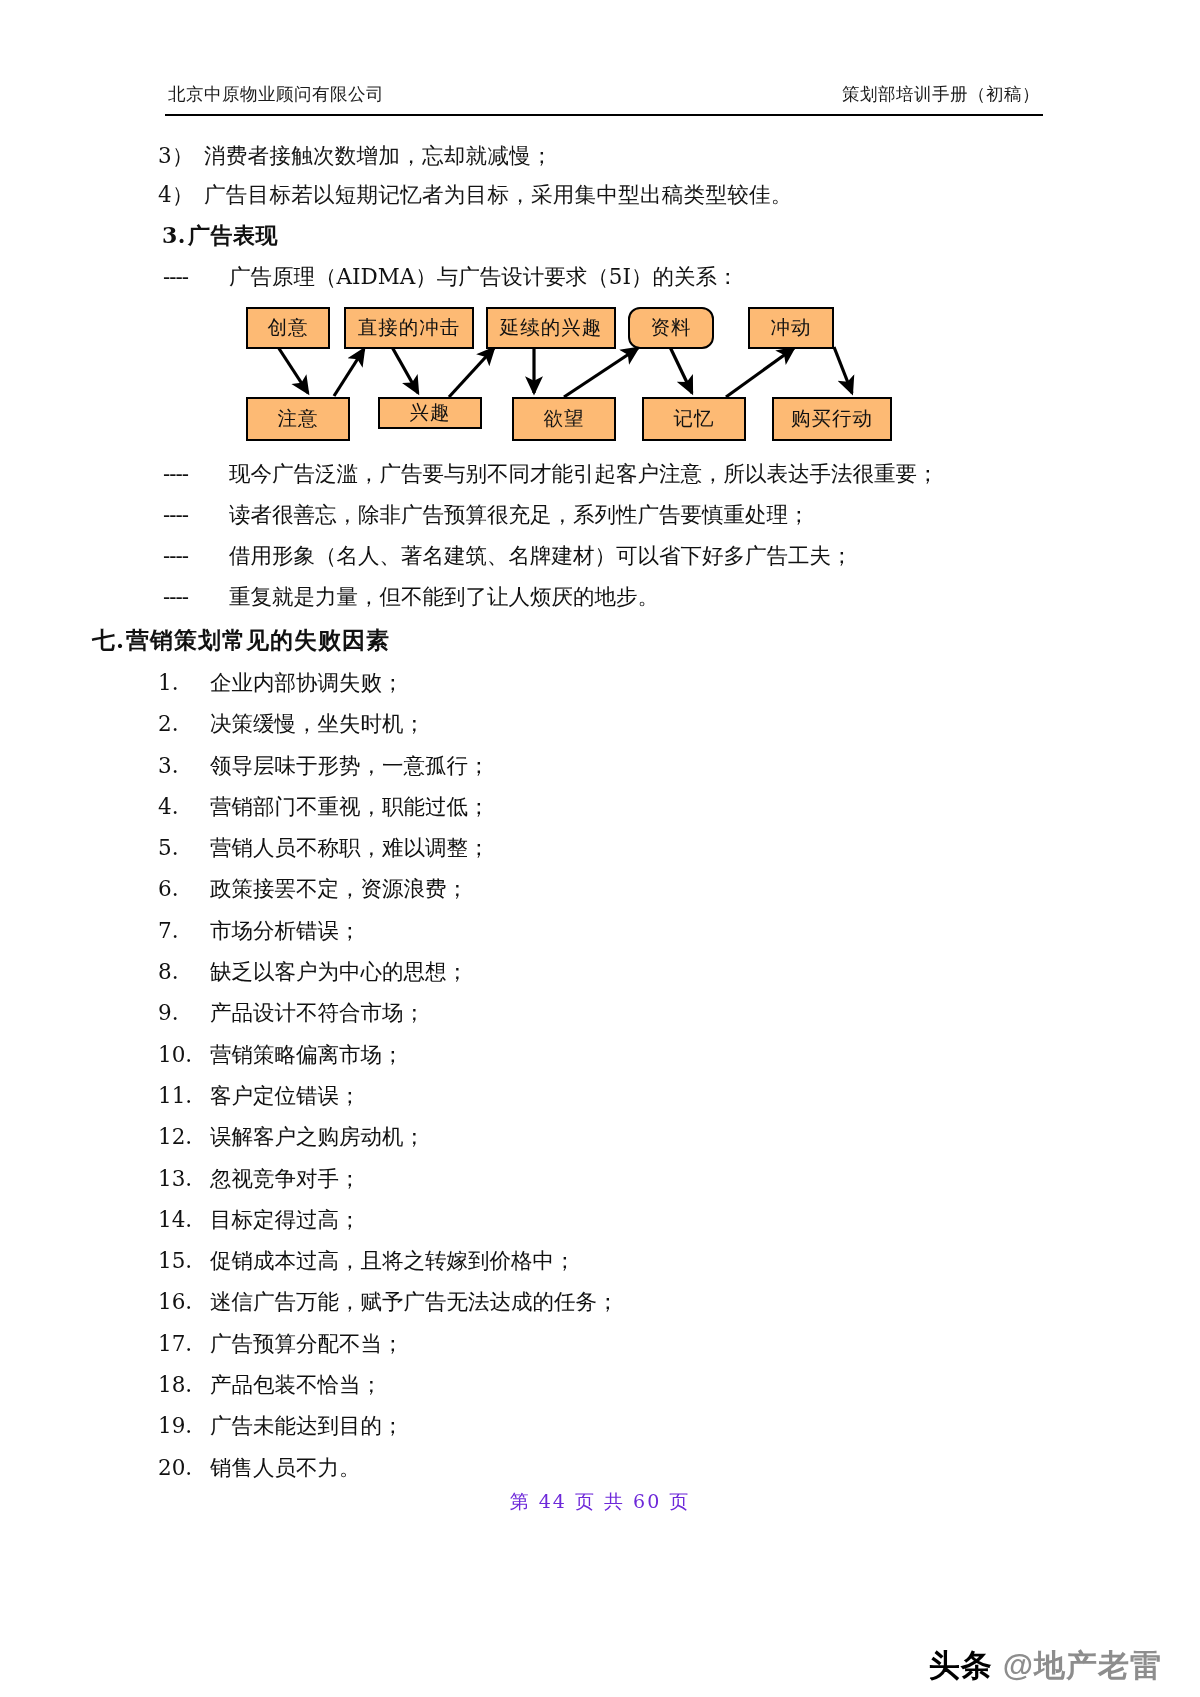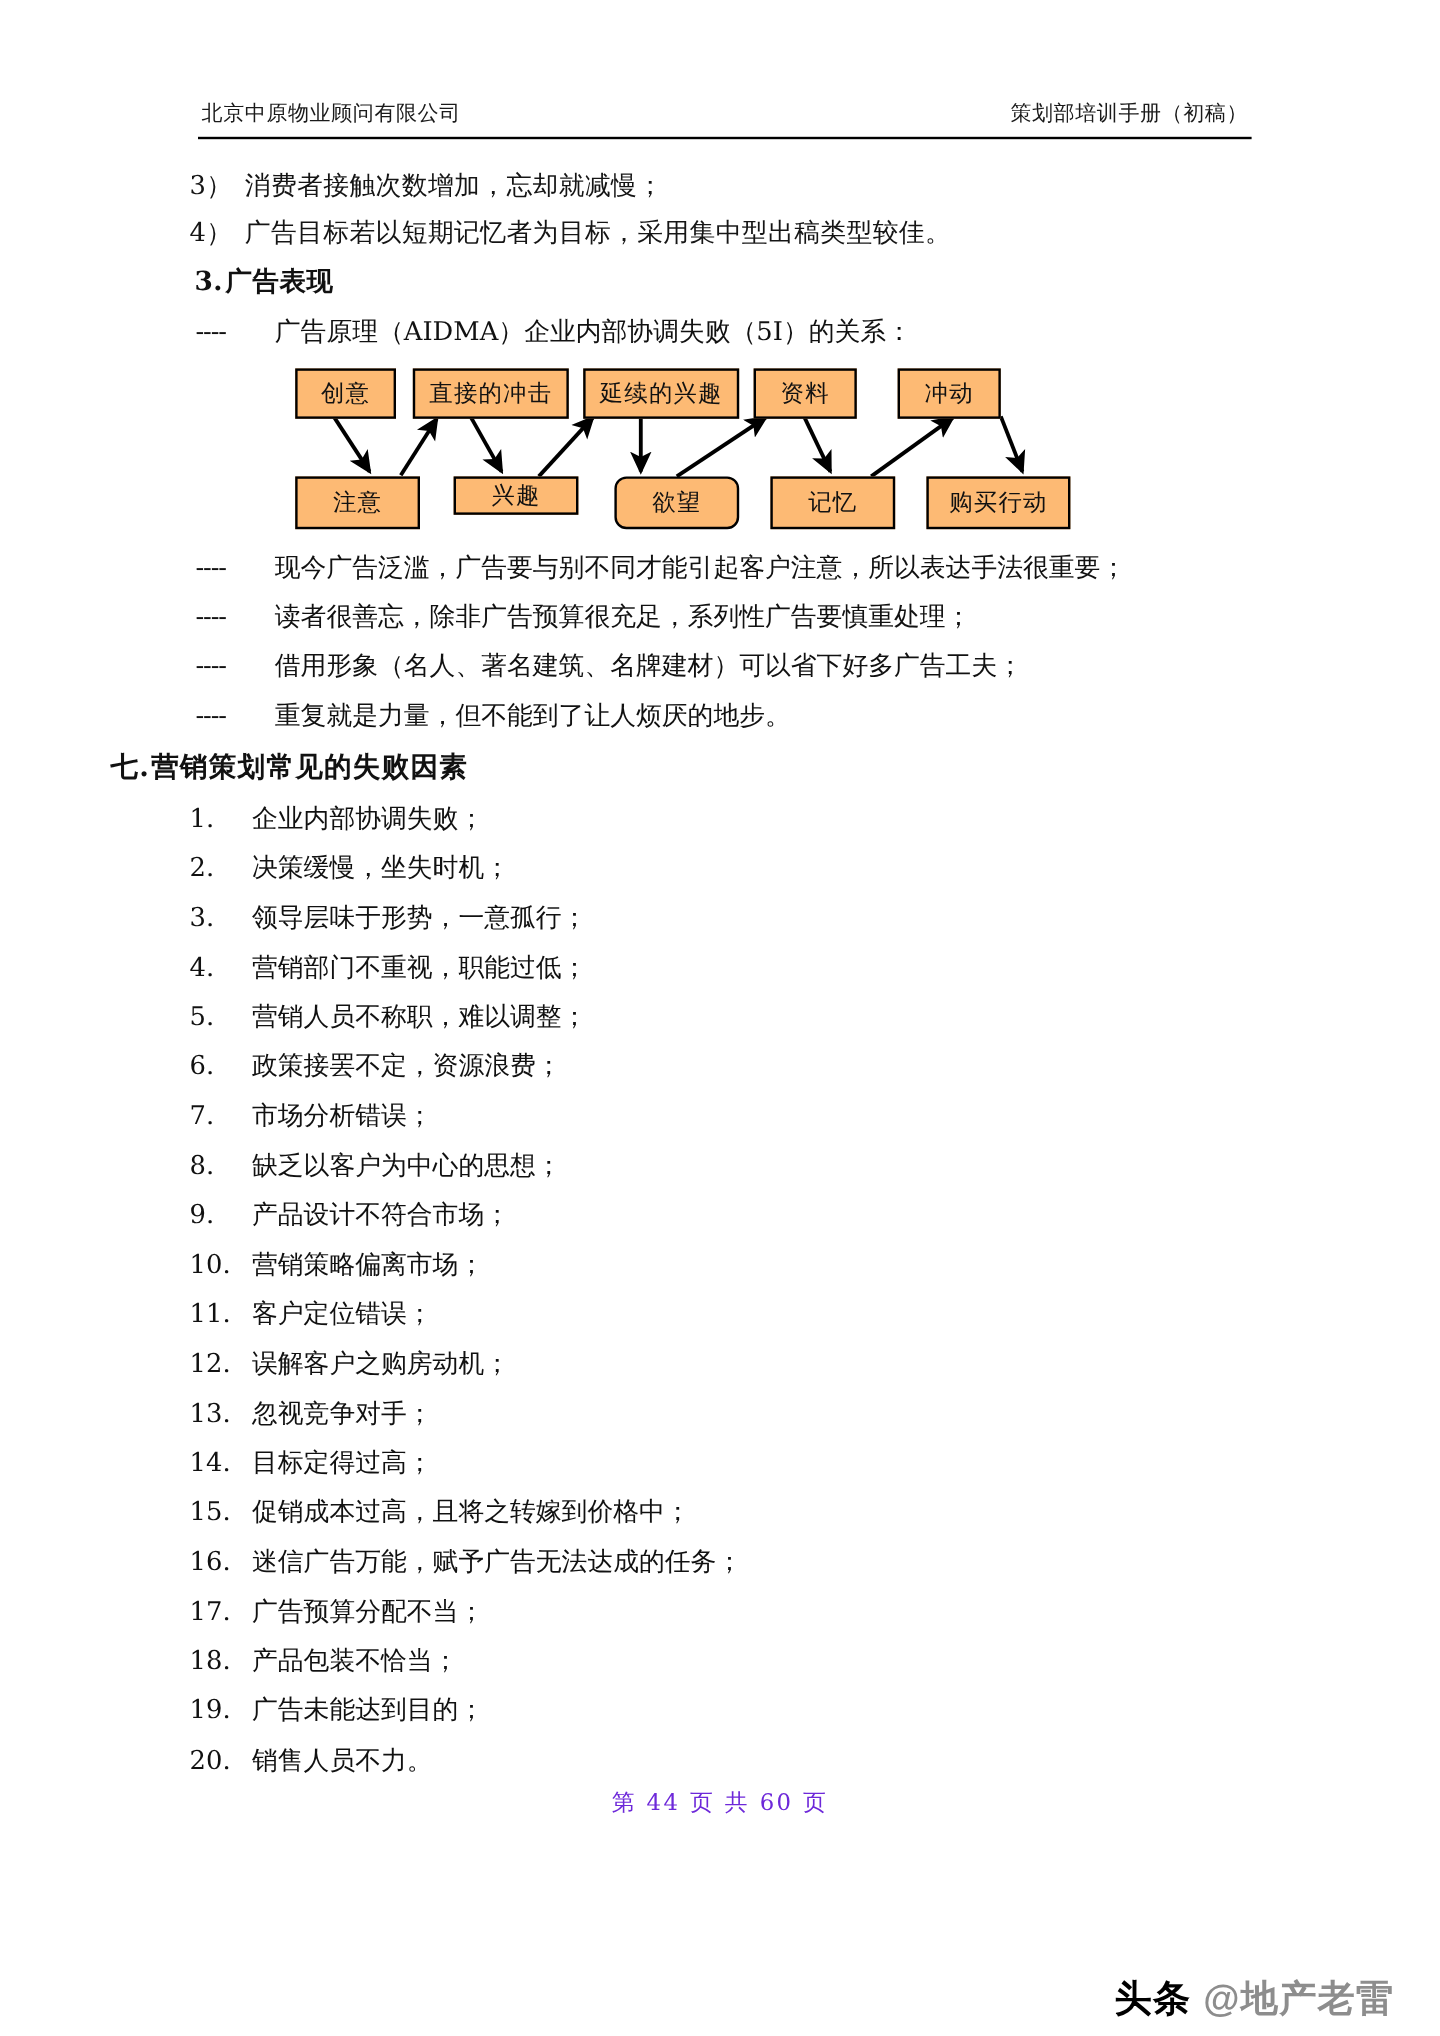--- a/index.html
+++ b/index.html
@@ -197,21 +197,21 @@
     </div>
     <div class="line para-num">
       <span class="num">4）</span><span>广告目标若以短期记忆者为目标，采用集中型出稿类型较佳。</span>
     </div>
 
     <div class="heading-sub">
       <span class="num">3.</span><span>广告表现</span>
     </div>
 
     <div class="dash-line">
-      <span class="dash">----</span><span>广告原理（AIDMA）企业内部协调失败（5I）的关系：</span>
+      <span class="dash">----</span><span>广告原理（AIDMA）与广告设计要求（5I）的关系：</span>
     </div>
 
     <div class="diagram-wrap">
       <div class="diagram">
 
         <svg class="dia-svg" viewBox="0 0 650 152">
           <defs>
             <marker id="ah" markerWidth="7" markerHeight="7" refX="5.2" refY="3.1" orient="auto" markerUnits="strokeWidth">
               <path d="M0,0.3 L6,3.1 L0,5.9 L1.4,3.1 Z" fill="#000"></path>
             </marker>
@@ -234,26 +234,26 @@
 
             <line x1="480" y1="96" x2="548" y2="47"></line>
 
             <line x1="588" y1="46" x2="606" y2="92"></line>
           </g>
         </svg>
 
         <div class="dia-box" style="left:0px;   top:6px;  width:84px;  height:42px;">创意</div>
         <div class="dia-box" style="left:98px;  top:6px;  width:130px; height:42px;">直接的冲击</div>
         <div class="dia-box" style="left:240px; top:6px;  width:130px; height:42px;">延续的兴趣</div>
-        <div class="dia-box" style="left:382px; top:6px;  width:86px;  height:42px;">资料</div>
+        <div class="dia-box" style="left:382px; top:6px;  width:86px;  height:42px;border-radius:12px;">资料</div>
         <div class="dia-box" style="left:502px; top:6px;  width:86px;  height:42px;">冲动</div>
 
         <div class="dia-box" style="left:0px;   top:96px; width:104px; height:44px;">注意</div>
         <div class="dia-box" style="left:132px; top:96px; width:104px; height:32px;">兴趣</div>
-        <div class="dia-box" style="left:266px; top:96px; width:104px; height:44px;border-radius:10px;">欲望</div>
+        <div class="dia-box" style="left:266px; top:96px; width:104px; height:44px;">欲望</div>
         <div class="dia-box" style="left:396px; top:96px; width:104px; height:44px;">记忆</div>
         <div class="dia-box" style="left:526px; top:96px; width:120px; height:44px;">购买行动</div>
       </div>
     </div>
 
     <div class="dash-line">
       <span class="dash">----</span><span>现今广告泛滥，广告要与别不同才能引起客户注意，所以表达手法很重要；</span>
     </div>
     <div class="dash-line">
       <span class="dash">----</span><span>读者很善忘，除非广告预算很充足，系列性广告要慎重处理；</span>

